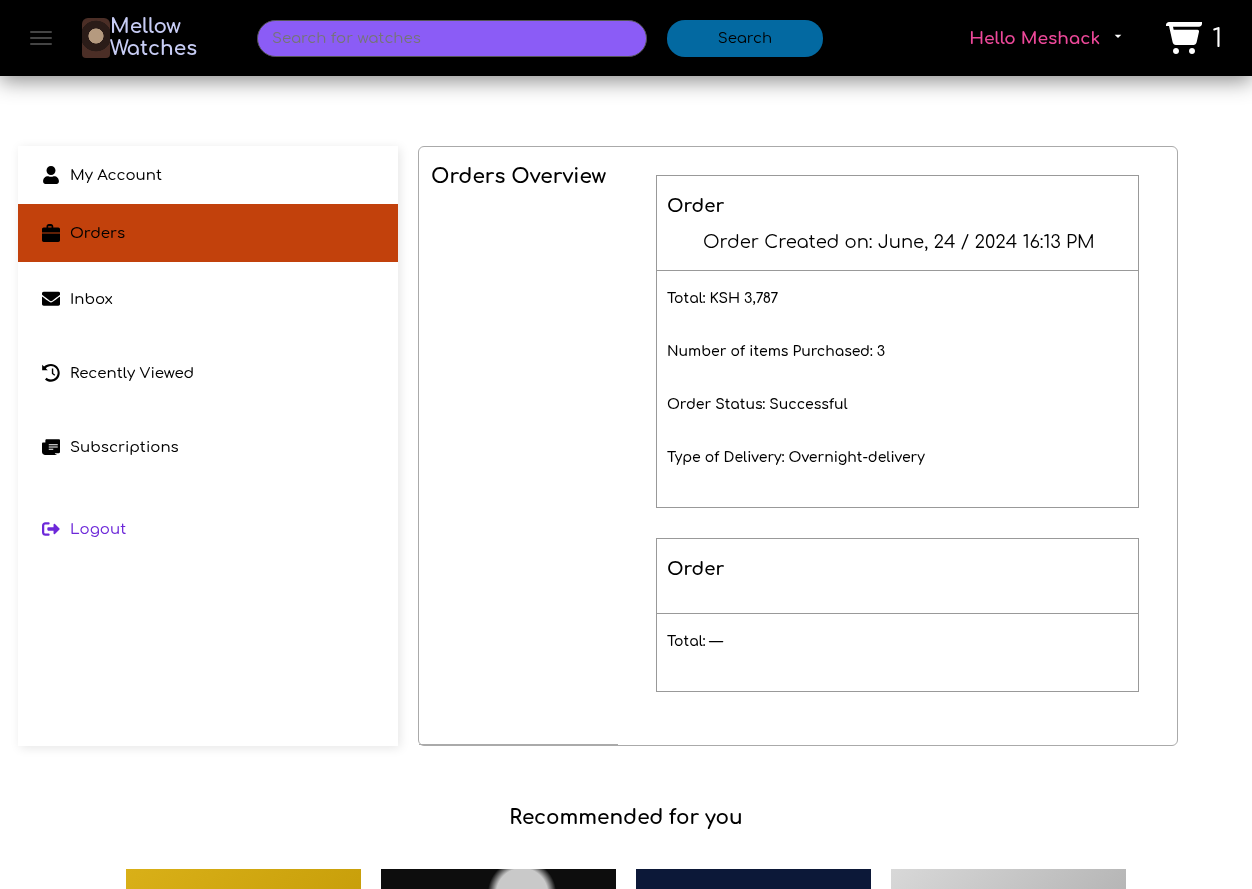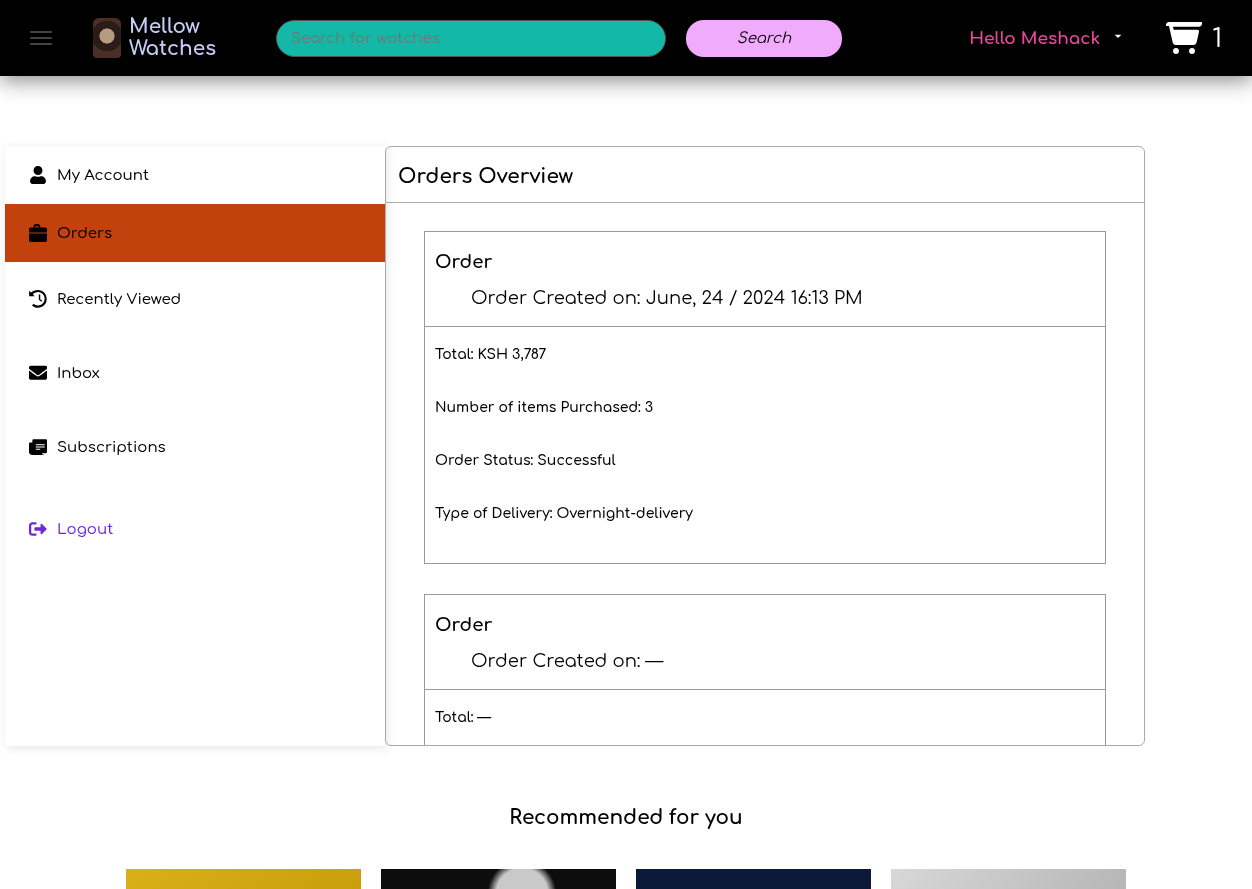--- a/index.html
+++ b/index.html
@@ -28,78 +28,77 @@
       margin-right: 30px;
     }
     .hamburger span {
       height: 2px;
       background: #444;
       border-radius: 1px;
     }
     .logo-group {
       display: flex;
       align-items: center;
-      gap: 8px;
+      gap: 0;
       margin-right: 60px;
-      margin-left: 11px;
     }
     .logo-watch {
       width: 28px;
       height: 40px;
       background: radial-gradient(circle at 50% 45%, #b59a7f 0 28%, #2b1c18 30% 58%, #4b2e26 60% 100%);
       border-radius: 6px 6px 4px 4px;
     }
     .brand-text {
       color: #c7ccf4;
       font-weight: 700;
       font-size: 20px;
       line-height: 1.1;
     }
     .search-wrap { display: flex; gap: 20px; align-items: center; flex: 1; }
     .search-input {
       width: 390px;
       height: 37px;
       border-radius: 20px;
       border: 1px solid #555;
-      background: #14b8a6;
+      background: #8b5cf6;
       padding: 0 14px;
       font-size: 15px;
       font-family: inherit;
       outline: none;
     }
     .search-btn {
       width: 156px;
       height: 37px;
       border-radius: 18px;
       border: none;
-      background: #f0abfc;
+      background: #0369a1;
       font-size: 15px;
       font-family: inherit;
       cursor: pointer;
-      font-style: italic;
     }
     .user-block {
       display: flex;
       align-items: center;
       gap: 10px;
       margin-left: auto;
       margin-right: 40px;
       color: #ec4899;
       cursor: pointer;
     }
     .user-block .greet { font-weight: 700; font-size: 17px; }
     .chev svg { width: 16px; height: 16px; fill: #fff; }
     .cart-block { display: flex; align-items: center; gap: 10px; color: #fff; }
     .cart-block svg { width: 36px; height: 36px; fill: #fff; }
     .cart-count { font-size: 26px; font-weight: 400; }
 
     
     .content-area {
       display: flex;
-      padding: 70px 0 40px 5px;
+      gap: 20px;
+      padding: 70px 0 40px 18px;
     }
     .sidebar {
       width: 380px;
       background: #fff;
       box-shadow: 2px 2px 10px rgba(0,0,0,0.1);
       min-height: 600px;
     }
     .sidebar-item {
       display: flex;
       align-items: center;
@@ -114,21 +113,21 @@
     .sidebar-item.logout { color: #6d28d9; padding-top: 36px; }
     .sidebar-item svg { width: 18px; height: 18px; fill: currentColor; }
 
     
     .orders-panel {
       border: 1px solid #aaa;
       border-radius: 6px;
       width: 760px;
       height: 600px;
       display: flex;
-      flex-direction: column;
+      flex-direction: row;
     }
     .orders-header {
       padding: 18px 12px 14px;
       border-bottom: 1px solid #aaa;
       font-size: 20px;
       font-weight: 700;
     }
     .orders-body {
       flex: 1;
       overflow-y: auto;
@@ -217,29 +216,29 @@
       <span>My Account</span>
     </div>
     <div class="sidebar-item active">
       <svg viewBox="0 0 512 512">
           <path d="M320 96V64c0-35-29-64-64-64h-64c-35 0-64 29-64 64v32H48c-27 0-48 21-48 48v96h512v-96c0-27-21-48-48-48H320zm-48 0H176V64h96v32zM0 464c0 27 21 48 48 48h416c27 0 48-21 48-48V272H0v192z"></path>
         </svg>
       <span>Orders</span>
     </div>
     <div class="sidebar-item spaced">
       <svg viewBox="0 0 512 512">
+          <path d="M502 191c4-3 10 0 10 5v204c0 26-22 48-48 48H48c-26 0-48-22-48-48V196c0-5 6-8 10-5 23 18 53 40 158 117 22 16 58 49 88 49s67-33 89-49c105-77 134-99 157-117zM256 320c20 0 54-29 71-42 138-100 148-109 180-134 6-5 9-12 9-20V96c0-27-21-48-48-48H48C21 48 0 69 0 96v28c0 8 3 15 9 20 32 25 42 34 180 134 17 13 51 42 67 42z"></path>
+        </svg>
+      <span>Inbox</span>
+    </div>
+    <div class="sidebar-item spaced">
+      <svg viewBox="0 0 512 512">
           <path d="M504 255.5C504 393 392 504.5 254.5 504.5c-65 0-124-25-169-66l46-46c32 28 74 46 123 46 105 0 190-85 190-190s-85-190-190-190c-58 0-110 26-144 66l54 54-160 0L4 18l54 54C103 27 175 0 254.5 0 392 0 504 111.5 504 255.5zm-216 32l64 48 24-32-56-42V128h-40v151z"></path>
         </svg>
       <span>Recently Viewed</span>
-    </div>
-    <div class="sidebar-item spaced">
-      <svg viewBox="0 0 512 512">
-          <path d="M502 191c4-3 10 0 10 5v204c0 26-22 48-48 48H48c-26 0-48-22-48-48V196c0-5 6-8 10-5 23 18 53 40 158 117 22 16 58 49 88 49s67-33 89-49c105-77 134-99 157-117zM256 320c20 0 54-29 71-42 138-100 148-109 180-134 6-5 9-12 9-20V96c0-27-21-48-48-48H48C21 48 0 69 0 96v28c0 8 3 15 9 20 32 25 42 34 180 134 17 13 51 42 67 42z"></path>
-        </svg>
-      <span>Inbox</span>
     </div>
     <div class="sidebar-item spaced">
       <svg viewBox="0 0 512 512">
           <path d="M480 32H128c-18 0-32 14-32 32v336c0 18 14 32 32 32h352c18 0 32-14 32-32V64c0-18-14-32-32-32zM96 400V128H32c-18 0-32 14-32 32v240c0 44 36 80 80 80h352c-44 0-80-36-80-80H128c-17 0-32-15-32-32zm96-224h256v32H192v-32zm0 64h256v32H192v-32zm0 64h128v32H192v-32z"></path>
         </svg>
       <span>Subscriptions</span>
     </div>
     <div class="sidebar-item logout">
       <svg viewBox="0 0 512 512">
           <path d="M497 273l-128 128c-15 15-41 5-41-17v-80H176c-13 0-24-11-24-24v-48c0-13 11-24 24-24h152v-80c0-22 26-32 41-17l128 128c9 10 9 25 0 34zM192 448H96c-53 0-96-43-96-96V160c0-53 43-96 96-96h96c13 0 24 11 24 24v16c0 13-11 24-24 24H96c-18 0-32 14-32 32v192c0 18 14 32 32 32h96c13 0 24 11 24 24v16c0 13-11 24-24 24z"></path>
@@ -261,21 +260,20 @@
           <p>Total: KSH 3,787</p>
           <p>Number of items Purchased: 3</p>
           <p>Order Status: Successful</p>
           <p>Type of Delivery: Overnight-delivery</p>
         </div>
       </div>
 
       <div class="order-card">
         <div class="order-title-block">
           <h3>Order</h3>
-          <p class="created">Order Created on: —</p>
         </div>
         <div class="order-details">
           <p>Total: —</p>
 
         </div>
       </div>
     </div>
   </div>
 </div>
 

